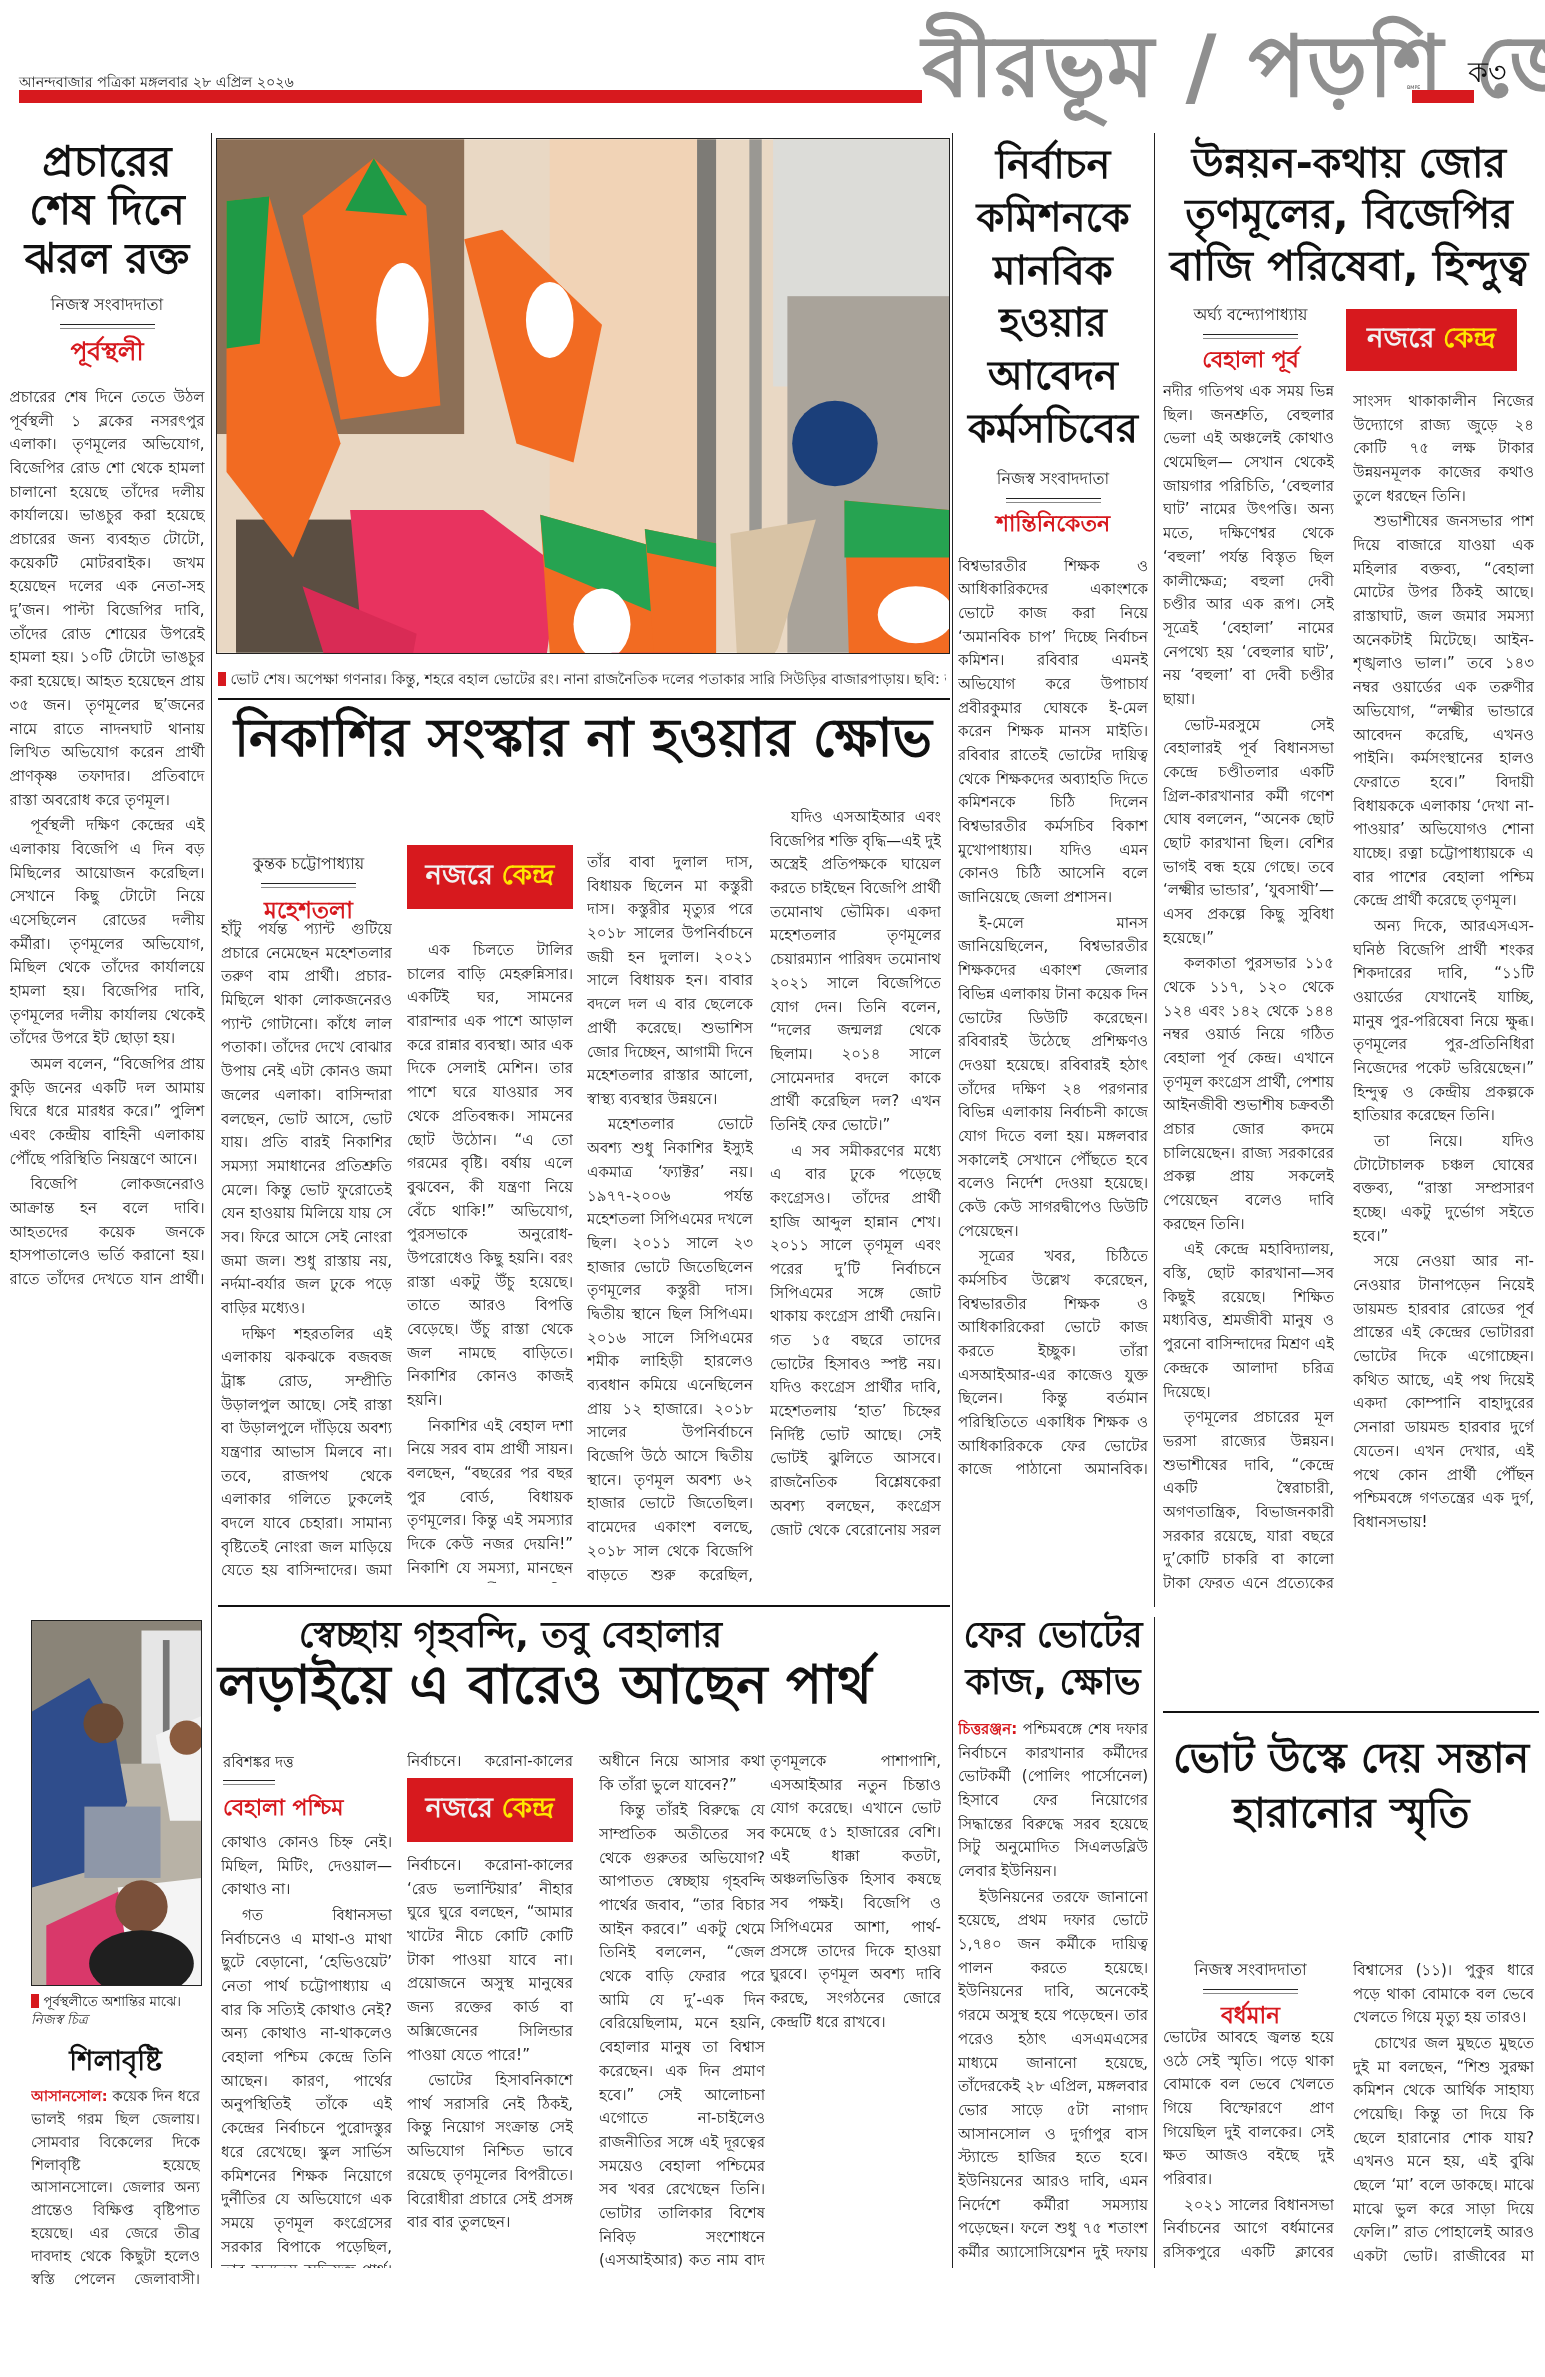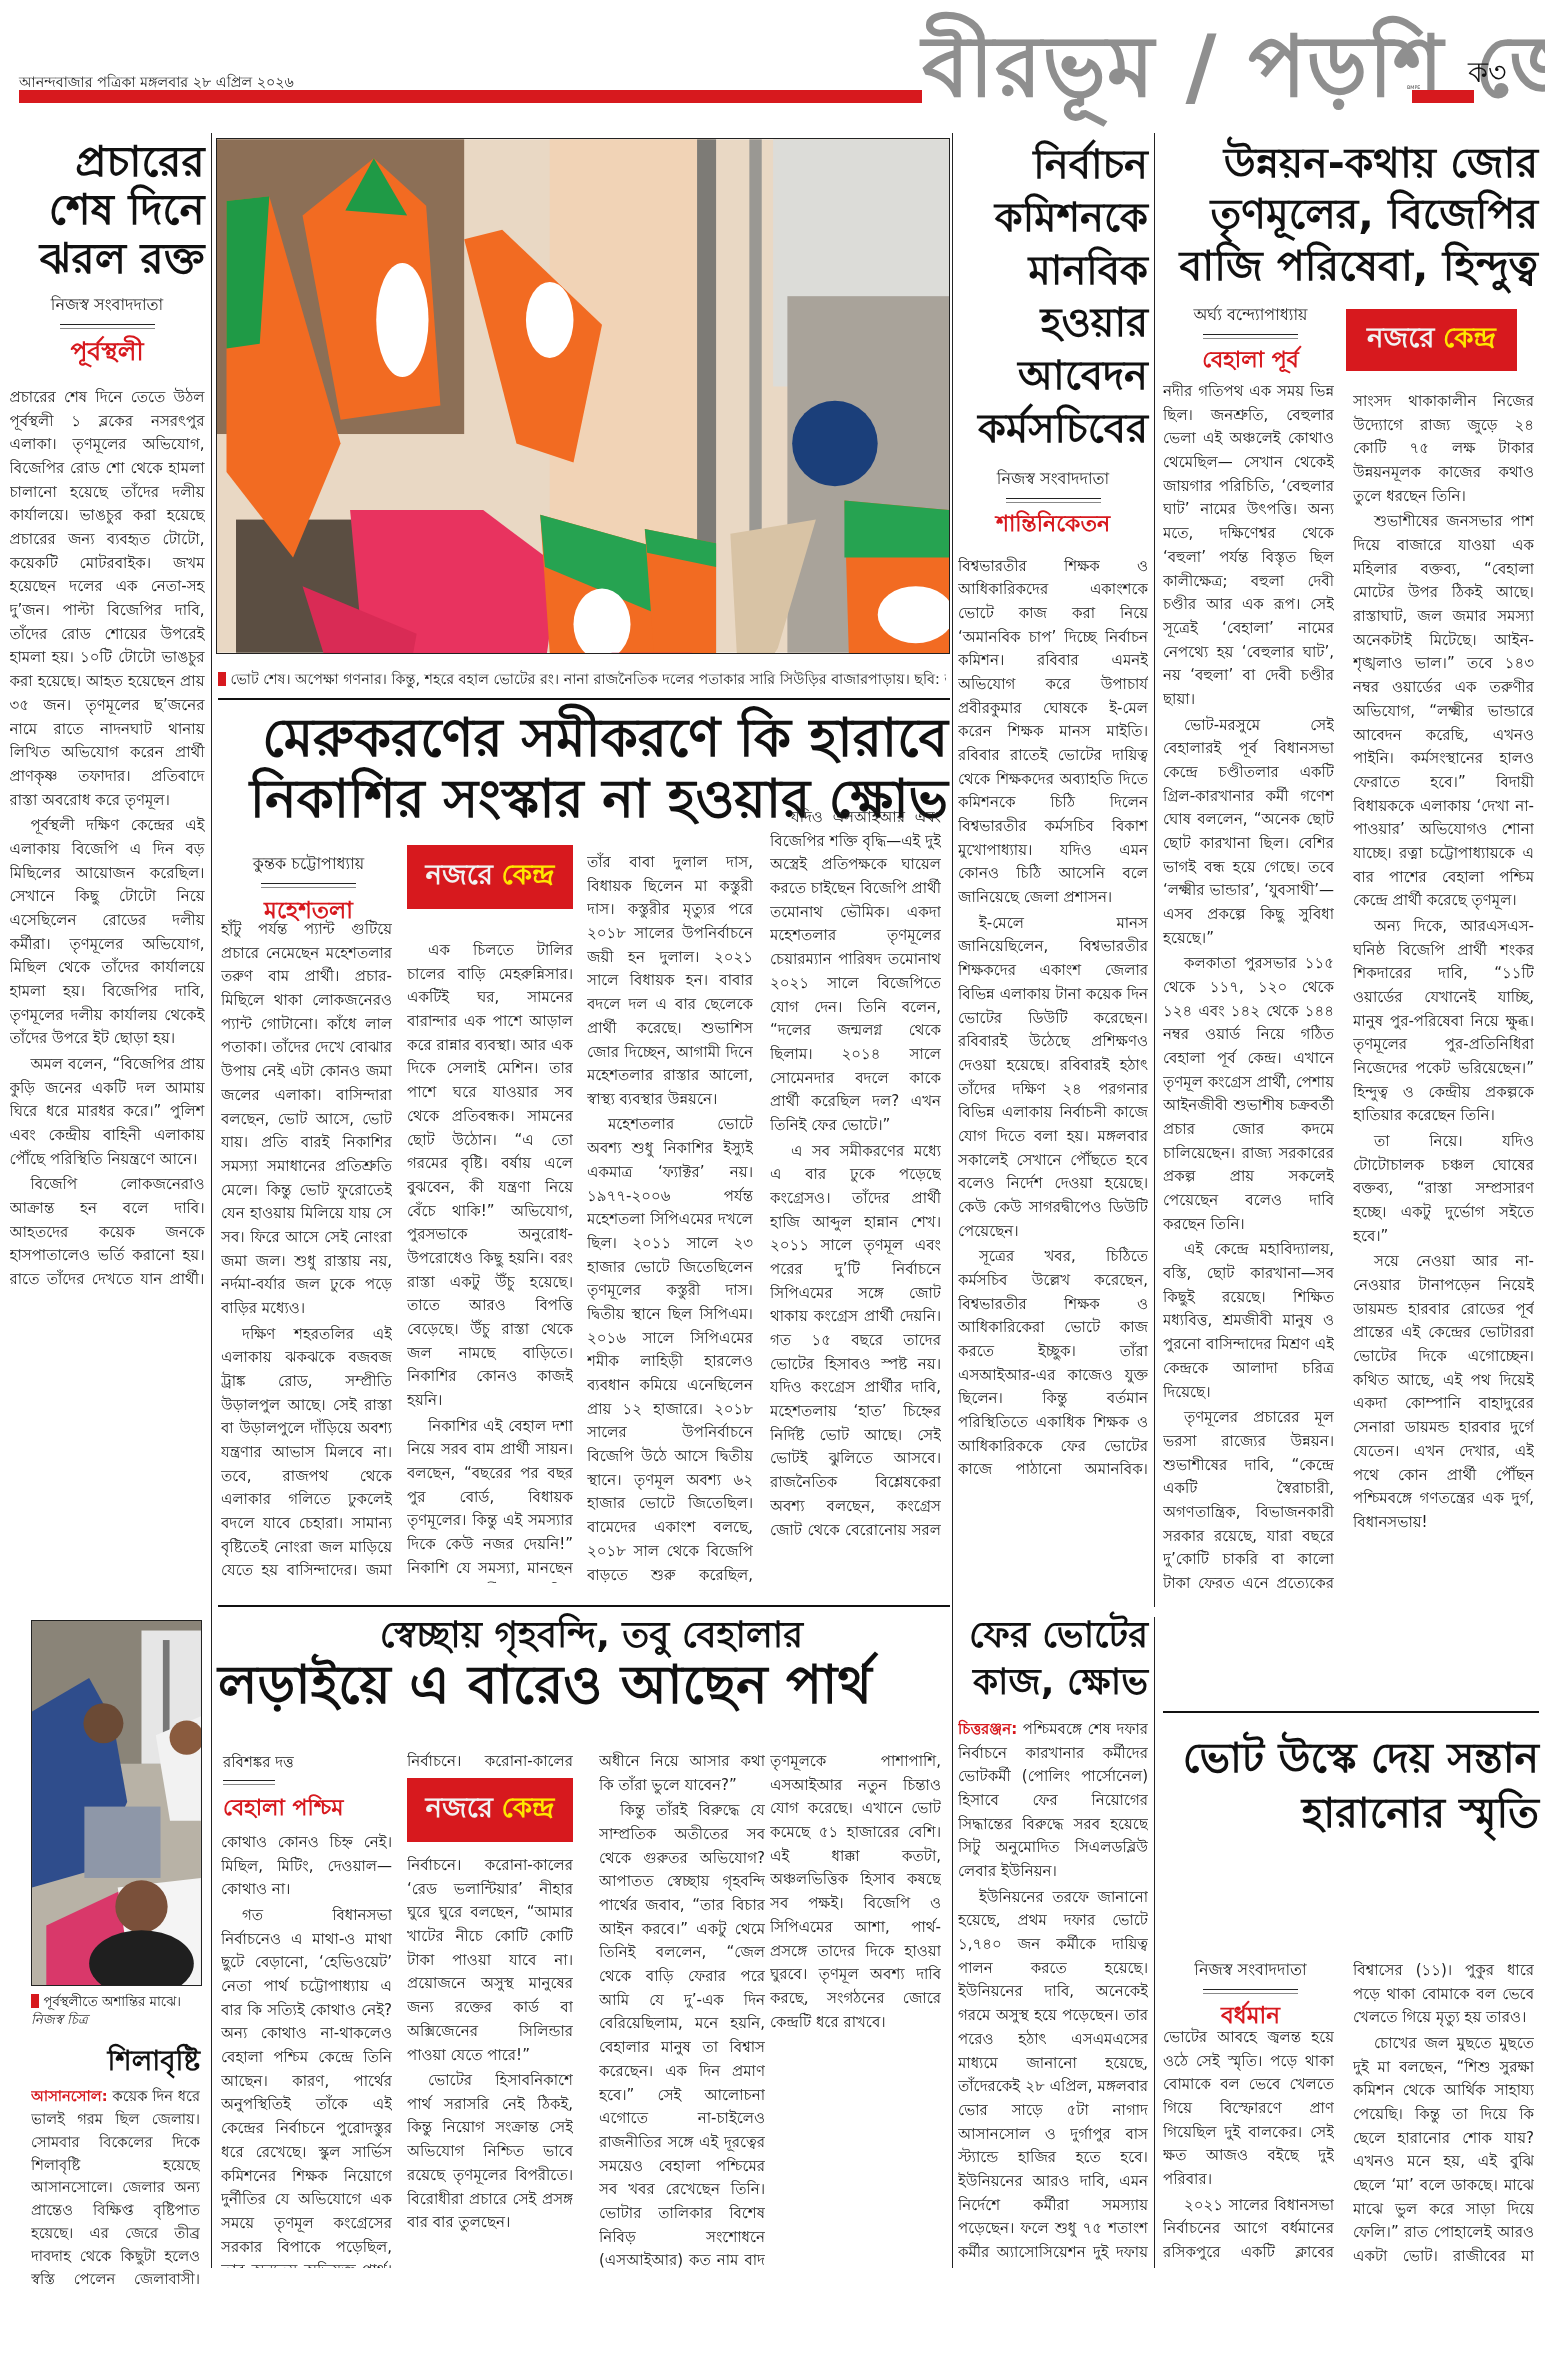--- a/index.html
+++ b/index.html
@@ -7,21 +7,21 @@
          font-family:"DejaVu Sans", sans-serif; color:#1a1a1a; }
   .abs { position:absolute; }
   .masthead-date { left:19px; top:71px; font-size:14.3px; color:#222; white-space:nowrap; }
   .redbar { background:#d7191e; height:13px; top:90px; }
   .section-title { left:922px; top:24px; font-size:85px; font-weight:bold; color:#8f8f8f;
                    letter-spacing:1px; white-space:nowrap; line-height:1; }
   .edition-code { left:1407px; top:85px; font-size:4.8px; color:#444; }
   .page-no { left:1468px; top:51px; font-size:28.5px; color:#111; }
   .vrule { background:#222; width:1px; }
   .hrule { background:#111; height:2.4px; }
-  .headline { font-weight:bold; color:#111; text-align:right; line-height:1.15; }
+  .headline { font-weight:bold; color:#111; text-align:center; line-height:1.15; }
   .byline { text-align:center; font-size:16px; color:#222; }
   .byline-rule { height:3.3px; border-top:1.4px solid #222; border-bottom:1px solid #888; margin:4.8px auto 0; }
   .dateline { text-align:center; font-weight:bold; color:#d7191e; }
   .body-text { font-size:15px; line-height:1.58; text-align:justify; color:#1d1d1d; }
   .body-text p { margin:0 0 1.9px 0; text-indent:1.4em; }
   .body-text p.first { text-indent:0; }
   .lead-place { color:#d7191e; font-weight:bold; }
   .nk-box { background:#d7191e; display:flex; align-items:center; justify-content:center;
             font-weight:bold; white-space:nowrap; }
   .nk-box .w1 { color:#f2f2f2; }
@@ -119,21 +119,20 @@
     <ellipse cx="1470" cy="1000" rx="80" ry="60" fill="#ffffff"></ellipse>
     <polygon points="820,1260 1000,1230 1000,1080 830,1080" fill="#e8335f"></polygon>
   </svg>
 </div>
 <div class="abs caption" style="left:218px; top:668px; width:728px; overflow:hidden;">
   <span class="sq"></span><span>ভোট শেষ। অপেক্ষা গণনার। কিন্তু, শহরে বহাল ভোটের রং। নানা রাজনৈতিক দলের পতাকার সারি সিউড়ির বাজারপাড়ায়। ছবি: তাপস বন্দ্যোপাধ্যায়</span>
 </div>
 <div class="abs hrule" style="left:218px; top:698px; width:732px;"></div>
 
 <section class="abs" style="left:218px; top:708px; width:730px;">
-  <div class="headline" style="font-size:53px; white-space:nowrap;">মেরুকরণের সমীকরণে কি হারাবে</div>
   <div class="headline" style="font-size:53px; white-space:nowrap;">নিকাশির সংস্কার না হওয়ার ক্ষোভ</div>
 </section>
 <div class="abs" style="left:223px; top:851px; width:171px;">
   <div class="byline">কুন্তক চট্টোপাধ্যায়</div>
   <div class="byline-rule" style="width:95px;"></div>
   <div class="dateline" style="font-size:23px; margin-top:3.8px;">মহেশতলা</div>
 </div>
 <div class="abs nk-box" style="left:407px; top:845px; width:166px; height:64px; font-size:27.6px;">
   <span class="w1">নজরে</span>
     <span class="w2">কেন্দ্র</span>

